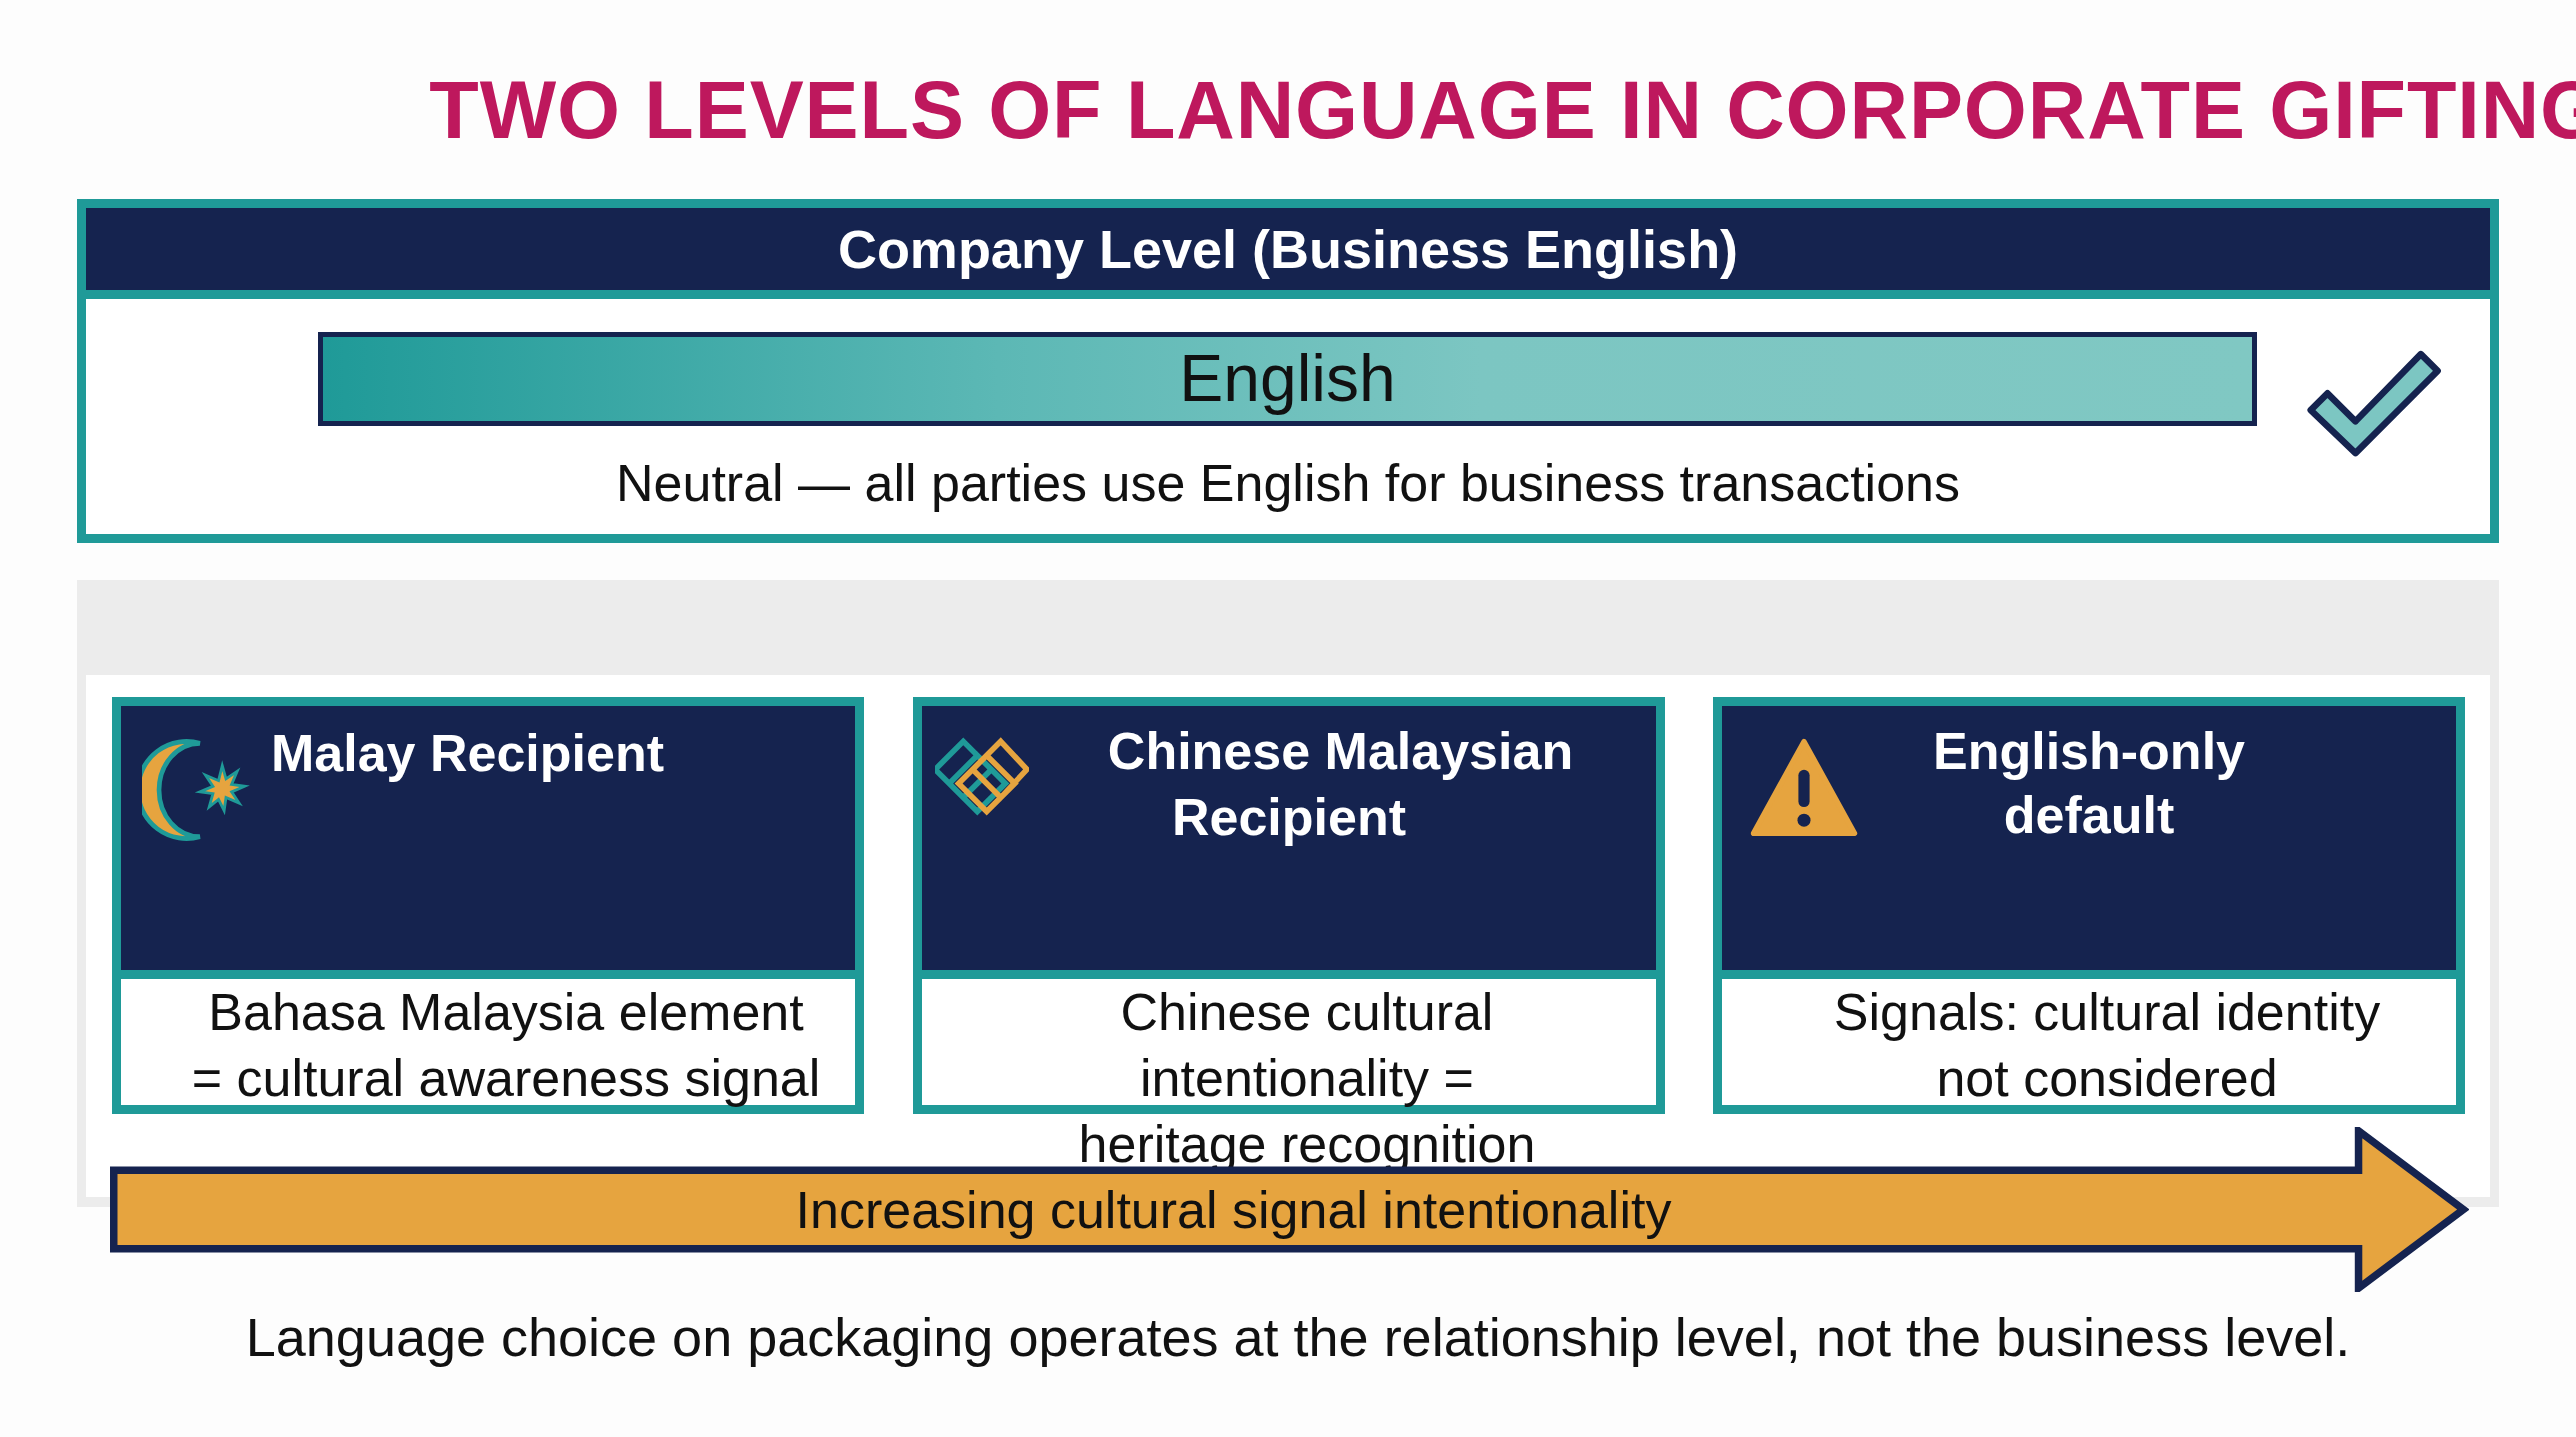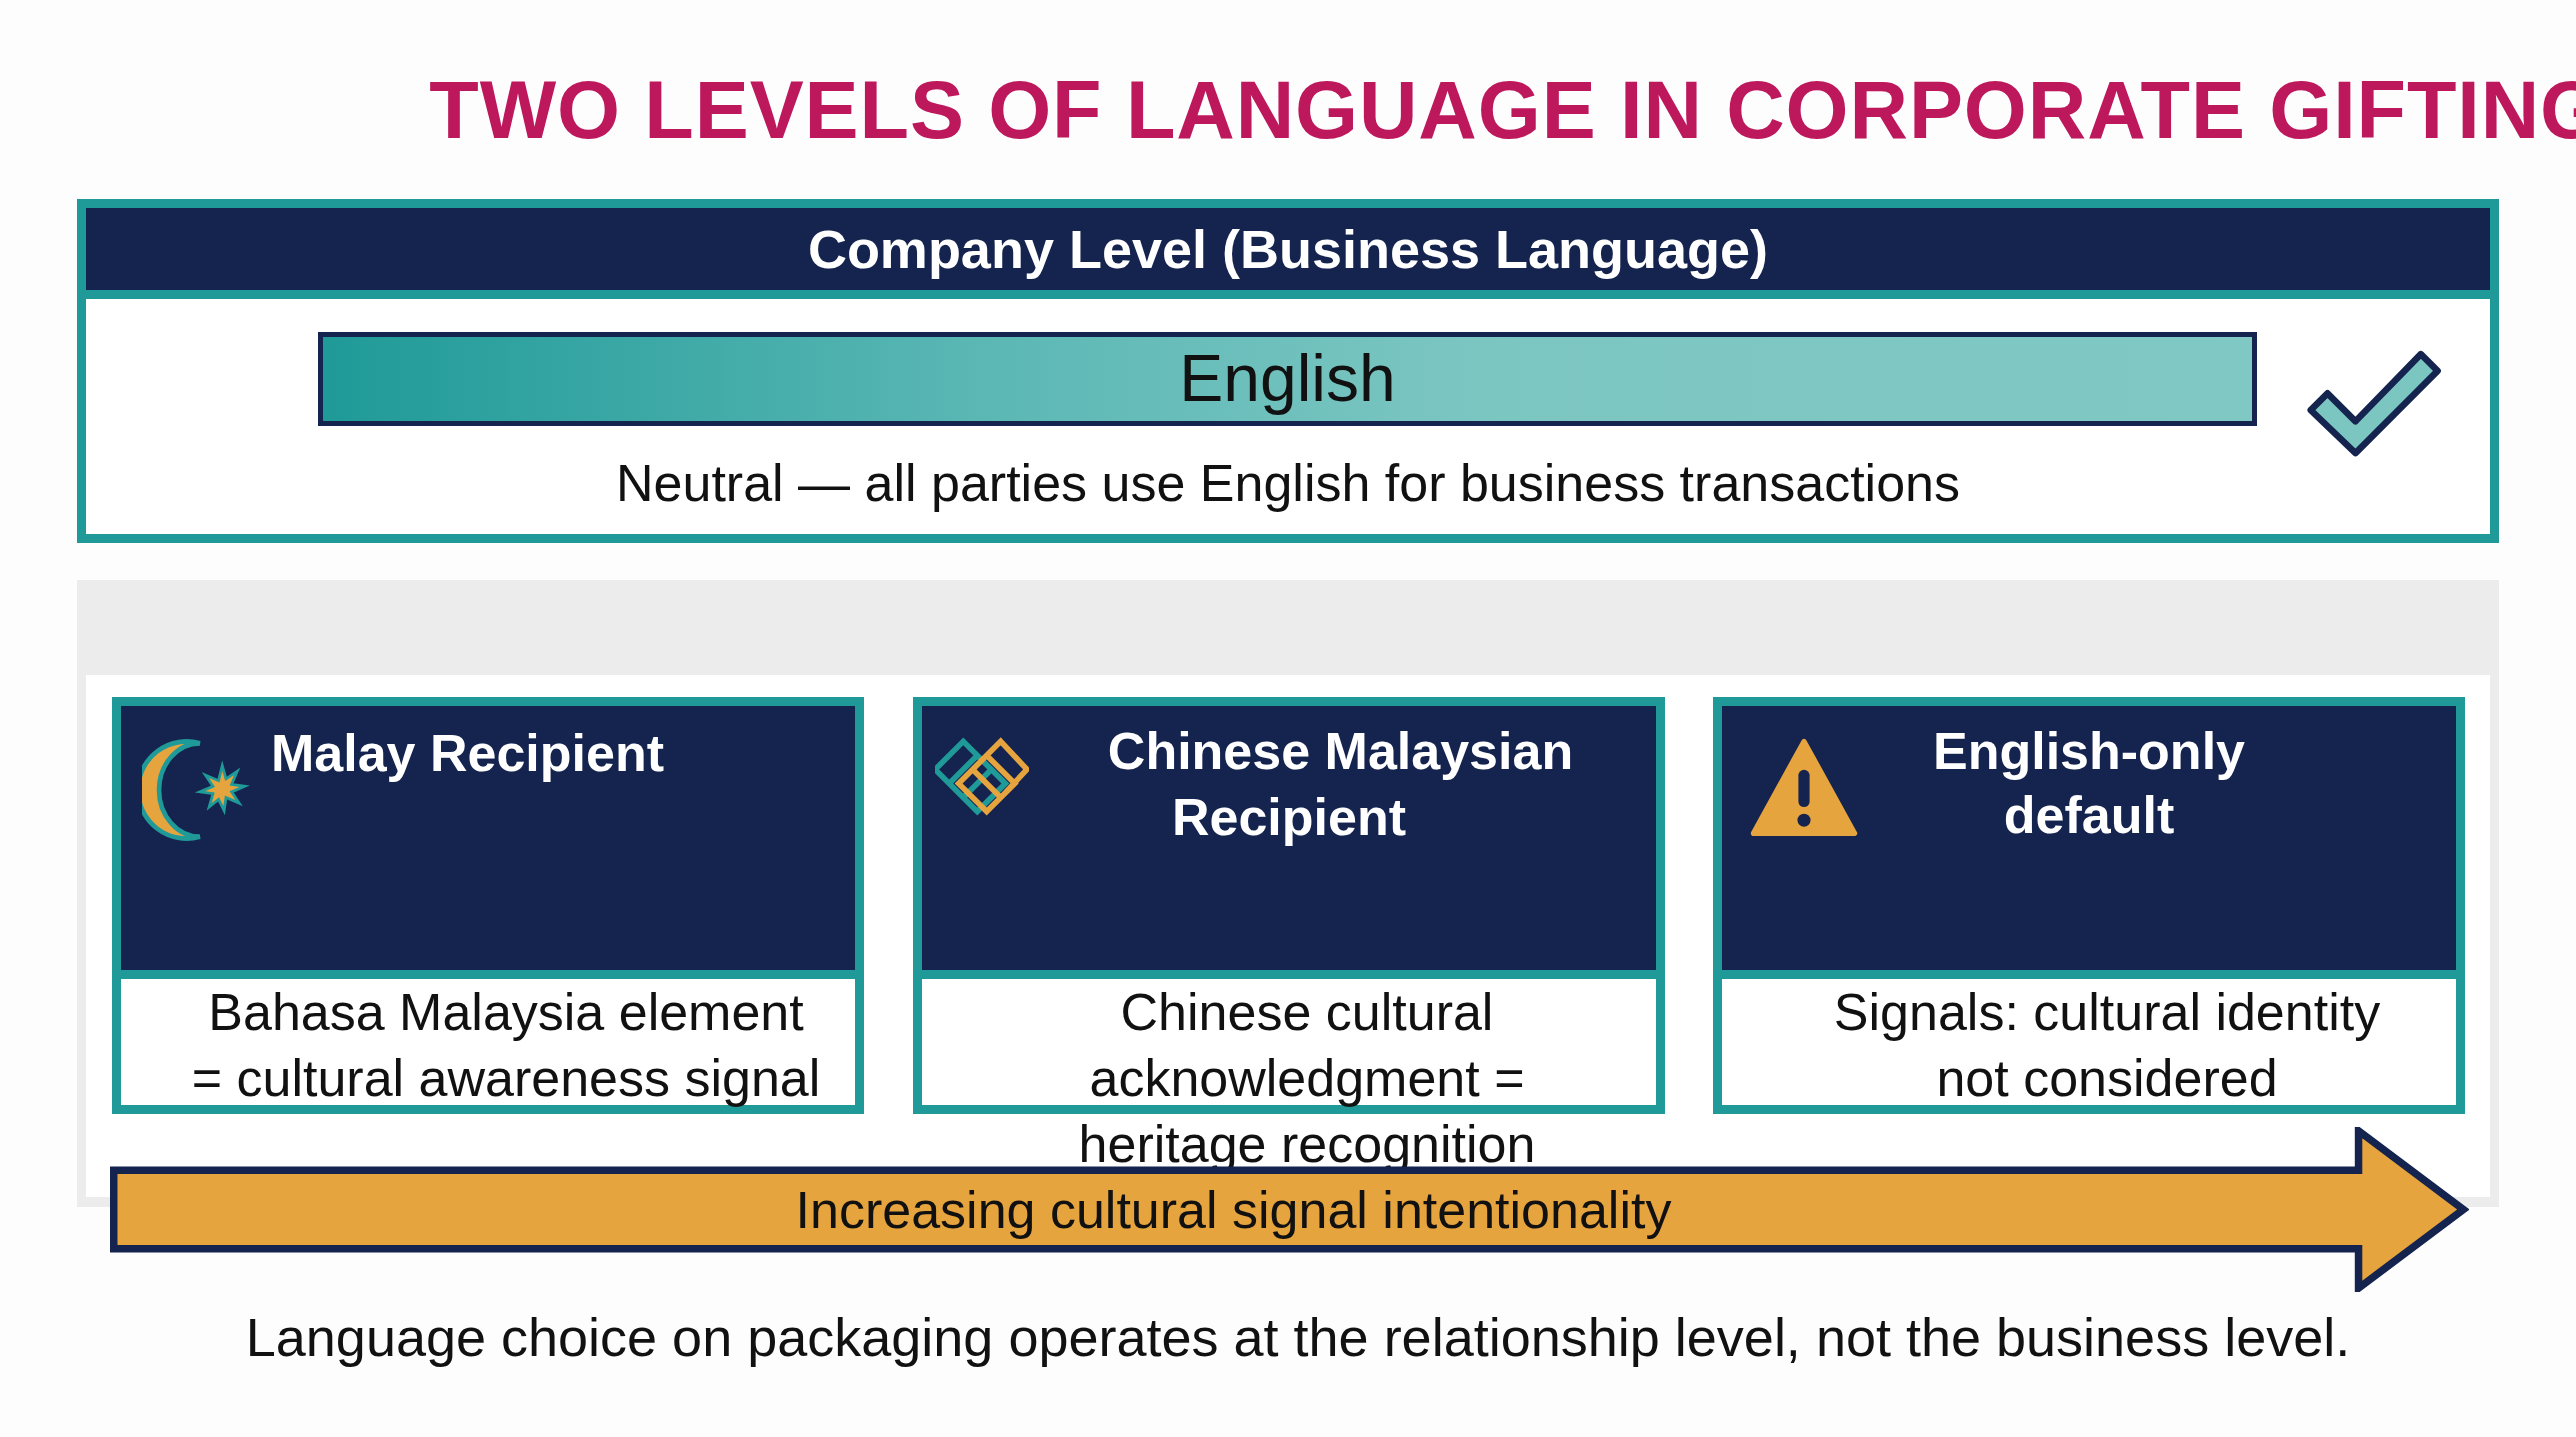--- a/index.html
+++ b/index.html
@@ -32,21 +32,21 @@
   #arrow { left:110px; top:1127px; width:2359px; height:165px; }
   #arrow-label { left:110px; width:2247px; top:1175px; text-align:center; font-size:52px; line-height:71px; color:#111; }
   #footer { left:0; right:0; top:1306px; text-align:center; font-size:54px; color:#111;margin-left:20px; }
 </style>
 </head>
 <body>
 
 <div id="title" class="abs">TWO LEVELS OF LANGUAGE IN CORPORATE GIFTING</div>
 
 <div id="company" class="abs">
-  <div id="company-header" class="abs">Company Level (Business Language)</div>
+  <div id="company-header" class="abs">Company Level (Business English)</div>
   <div id="english-bar" class="abs">English</div>
   <svg id="check" class="abs" viewBox="0 0 170 150">
     <path d="M22 88 L40 70 L70 100 L140 28 L158 46 L70 134 Z" fill="#7cc6c2" stroke="#15234f" stroke-width="7" stroke-linejoin="round"></path>
   </svg>
   <div id="neutral" class="abs">Neutral — all parties use English for business transactions</div>
 </div>
 
 <div id="rel-panel" class="abs">
   <div id="rel-inner" class="abs"></div>
 </div>
@@ -75,21 +75,21 @@
     </svg>
     <div class="card-title" style="left:0;right:0;top:13px;text-align:center;padding-left:103px;box-sizing:border-box;">
       <div>Chinese Malaysian</div>
     </div>
     <div class="card-title" style="left:0;right:0;top:79px;text-align:center;">
       <div>Recipient</div>
     </div>
   </div>
   <div class="card-body">
     <div>Chinese cultural</div>
-    <div>acknowledgment =</div>
+    <div>intentionality =</div>
     <div>heritage recognition</div>
   </div>
 </div>
 
 <div class="card abs" style="left:1713px;">
   <div class="card-head">
     <svg class="icon" style="left:26px;top:30px;width:112px;height:103px;" viewBox="0 0 120 110">
       <path d="M60 6 L114 104 L6 104 Z" fill="#e6a43f" stroke="#e6a43f" stroke-width="6" stroke-linejoin="round"></path>
       <rect x="54" y="36" width="12" height="40" rx="6" fill="#15234f"></rect>
       <circle cx="60" cy="90" r="7" fill="#15234f"></circle>

